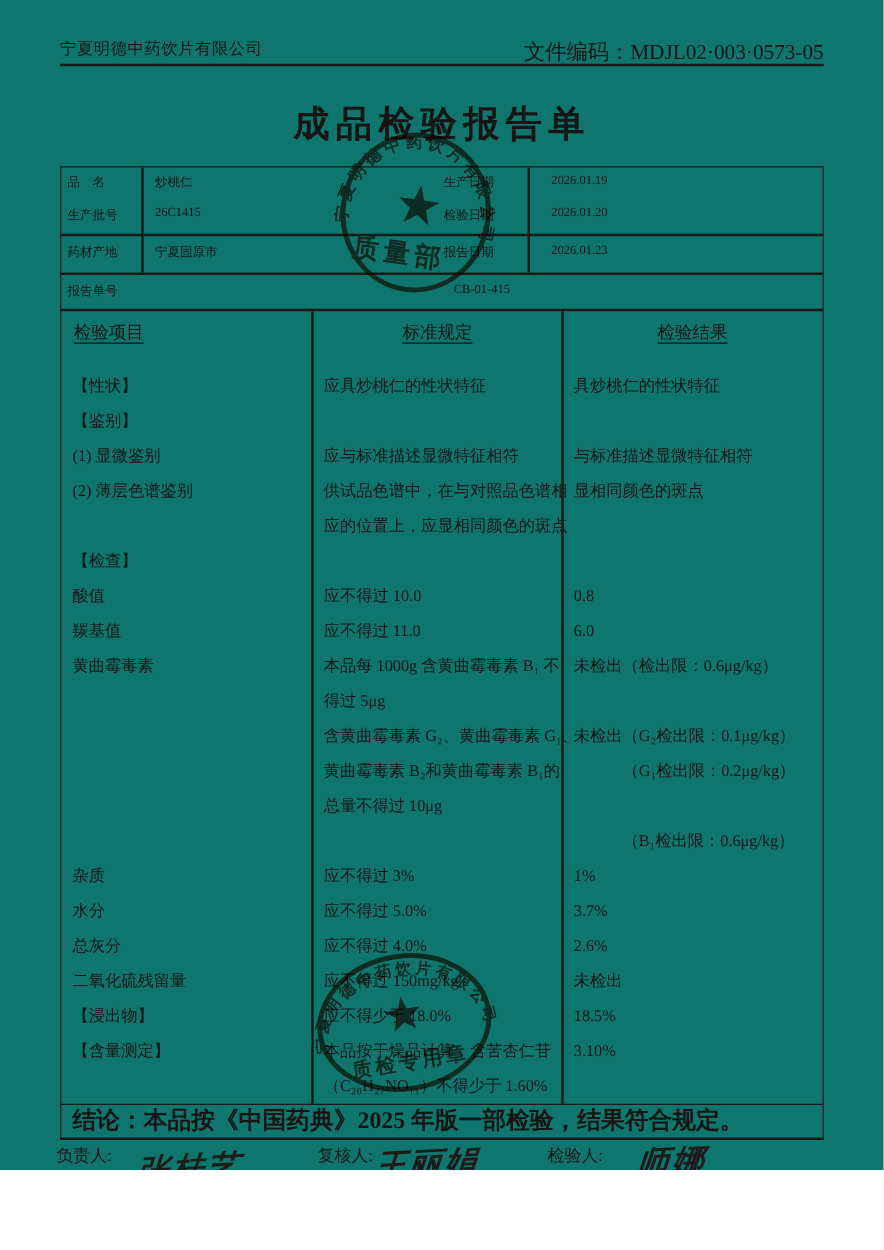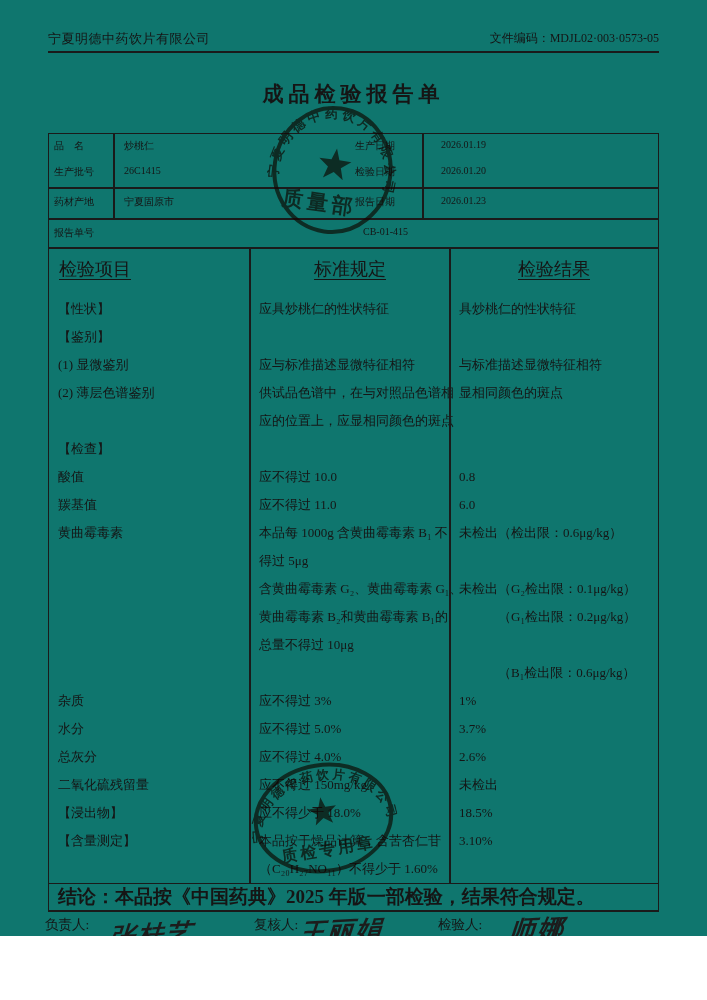--- a/index.html
+++ b/index.html
@@ -2,42 +2,42 @@
 <html><head>
 <meta charset="utf-8">
 <style>
   html,body{margin:0;padding:0;background:#ffffff;}
   .page{
     position:relative;width:707px;height:936px;background:#0f766e;overflow:hidden;
     font-family:"Liberation Serif","DejaVu Serif",serif;color:#151515;
   }
   
   .hdr-left{position:absolute;left:48px;top:30px;font-size:13px;letter-spacing:.5px;}
-  .hdr-right{position:absolute;right:48px;top:30px;font-size:12px;}
+  .hdr-right{position:absolute;right:48px;top:30px;font-size:17px;}
   .hdr-rule{position:absolute;left:48px;top:51px;width:611px;height:2px;background:#1a1a1a;}
   .title{position:absolute;left:0;top:80px;width:707px;text-align:center;
-    font-size:21px;font-weight:bold;letter-spacing:5px;margin:0;}
+    font-size:29px;font-weight:bold;letter-spacing:5px;margin:0;}
   
   .info-table{position:absolute;left:48px;top:133px;width:611px;height:115px;
     border:1.5px solid #1a1a1a;box-sizing:border-box;font-size:10px;}
   .info-table .hline{position:absolute;left:0;width:100%;height:1.5px;background:#1a1a1a;}
   .info-table .hl1{top:53px;} .info-table .hl2{top:84px;}
   .info-table .vline{position:absolute;top:0;width:1.5px;height:84px;background:#1a1a1a;}
   .info-table .vl1{left:64px;} .info-table .vl2{left:373px;}
   .ifield{position:absolute;white-space:nowrap;}
   .r1{top:5px;} .r2{top:31px;} .r3{top:61px;} .r4{top:92px;}
   .lab{left:5px;} .val{left:75px;}
   .dlab{left:279px;width:94px;text-align:center;} .dval{left:392px;}
   .rep-no{left:64px;width:545px;text-align:center;}
   
   .main-table{position:absolute;left:48px;top:248px;width:611px;height:636px;
     border:1.5px solid #1a1a1a;border-bottom:1.5px solid #1a1a1a;box-sizing:border-box;font-size:13px;}
   .main-table .vline{position:absolute;top:0;width:1.5px;height:100%;background:#1a1a1a;}
   .main-table .v1{left:200px;} .main-table .v2{left:400px;}
-  .mt-head{position:absolute;top:8px;left:0;width:100%;display:flex;font-size:18px;}
+  .mt-head{position:absolute;top:8px;left:0;width:100%;display:flex;font-size:14px;}
   .hc{box-sizing:border-box;}
   .hc1{width:201px;padding-left:10px;text-align:left;}
   .hc2{width:200px;text-align:center;}
   .hc3{width:208px;text-align:center;}
   .u{text-decoration:underline;text-underline-offset:4px;}
   .mt-body{position:absolute;top:18px;left:0;width:100%;}
   .trow{display:flex;height:28px;line-height:28px;}
   .tc{box-sizing:border-box;white-space:nowrap;overflow:visible;}
   .tc1{width:201px;padding-left:9px;}
   .tc2{width:200px;padding-left:9px;}

